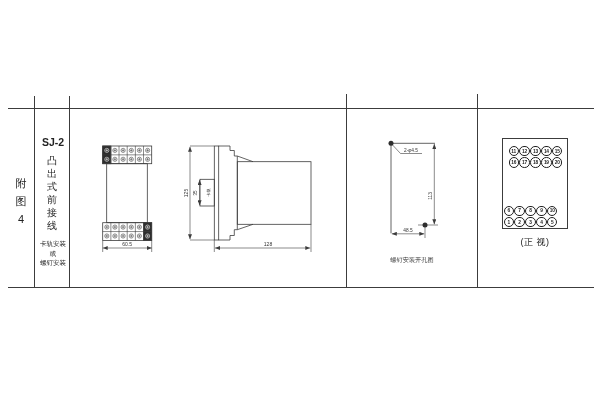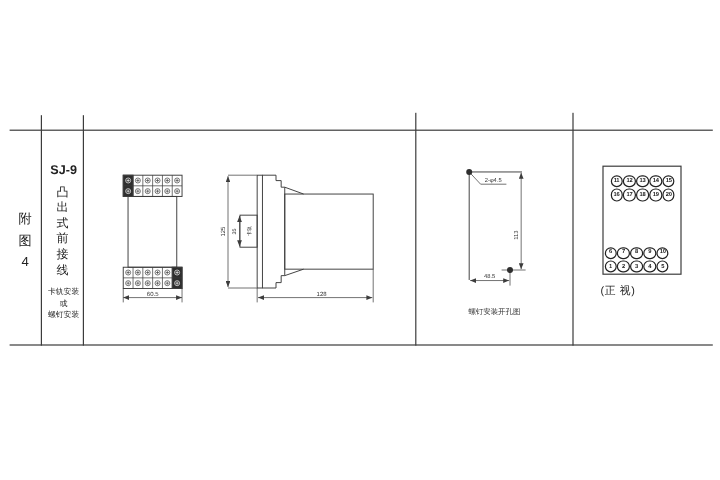--- a/index.html
+++ b/index.html
@@ -16,41 +16,41 @@
          align-items:center;font-size:10px;line-height:10px;}
   .mount{left:36px;top:239px;width:34px;text-align:center;font-size:6.5px;line-height:9.5px;}
   svg{position:absolute;}
   svg text{font-family:"Liberation Sans",sans-serif;fill:#333;stroke:none;}
   .tpanel-rect{left:502px;top:138px;width:66px;height:91px;border:1px solid #3c3c3c;box-sizing:border-box;}
   .tgroup{display:flex;flex-direction:column;gap:1px;}
   .trow{display:flex;gap:0.5px;}
   .tcirc{width:10.4px;height:10.4px;border:1px solid #222;border-radius:50%;box-sizing:border-box;
          display:flex;align-items:center;justify-content:center;font-size:4.8px;font-weight:bold;
          letter-spacing:-0.2px;}
-  .tcap{left:482px;top:236px;width:66px;text-align:center;font-size:9px;letter-spacing:0.5px;}
+  .tcap{left:502px;top:236px;width:66px;text-align:center;font-size:9px;letter-spacing:0.5px;}
 </style>
 </head>
 <body>
 
 <div class="sheet">
 
   <div class="hr" style="left:8px;top:108px;width:586px;"></div>
   <div class="hr" style="left:8px;top:287px;width:586px;"></div>
   <div class="vr" style="left:34px;top:96px;height:192px;"></div>
   <div class="vr" style="left:69px;top:96px;height:192px;"></div>
   <div class="vr" style="left:346px;top:94px;height:194px;"></div>
   <div class="vr" style="left:477px;top:94px;height:194px;"></div>
 
   <div class="abs figcol">
     <span>附</span>
     <span>图</span>
     <span>4</span>
   </div>
 
-  <div class="abs model">SJ-9</div>
+  <div class="abs model">SJ-2</div>
   <div class="abs vtype">
     <span>凸</span>
     <span>出</span>
     <span>式</span>
     <span>前</span>
     <span>接</span>
     <span>线</span>
   </div>
   <div class="abs mount">
     <div>卡轨安装</div>

